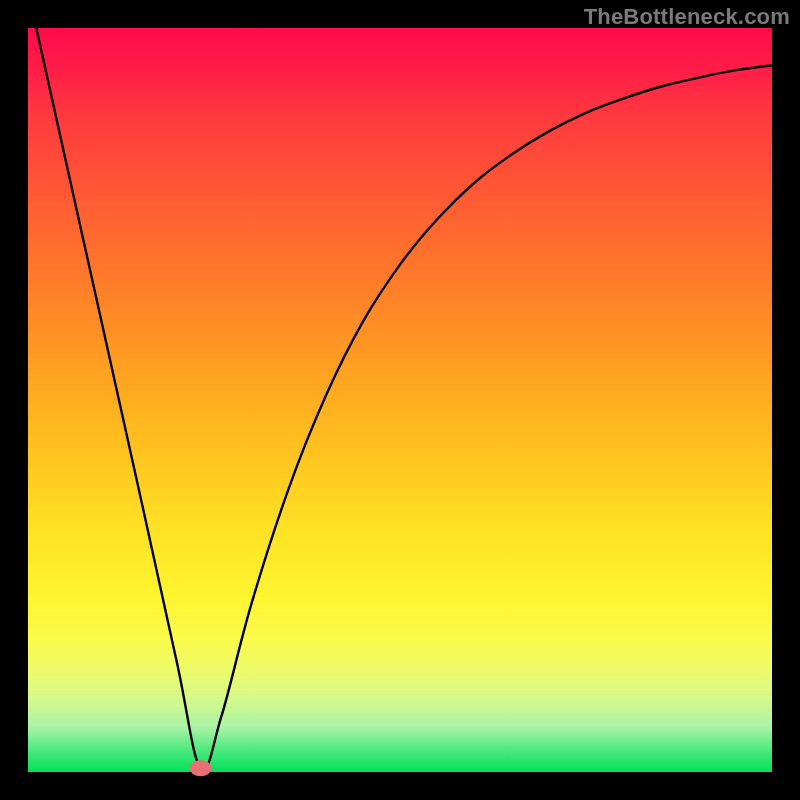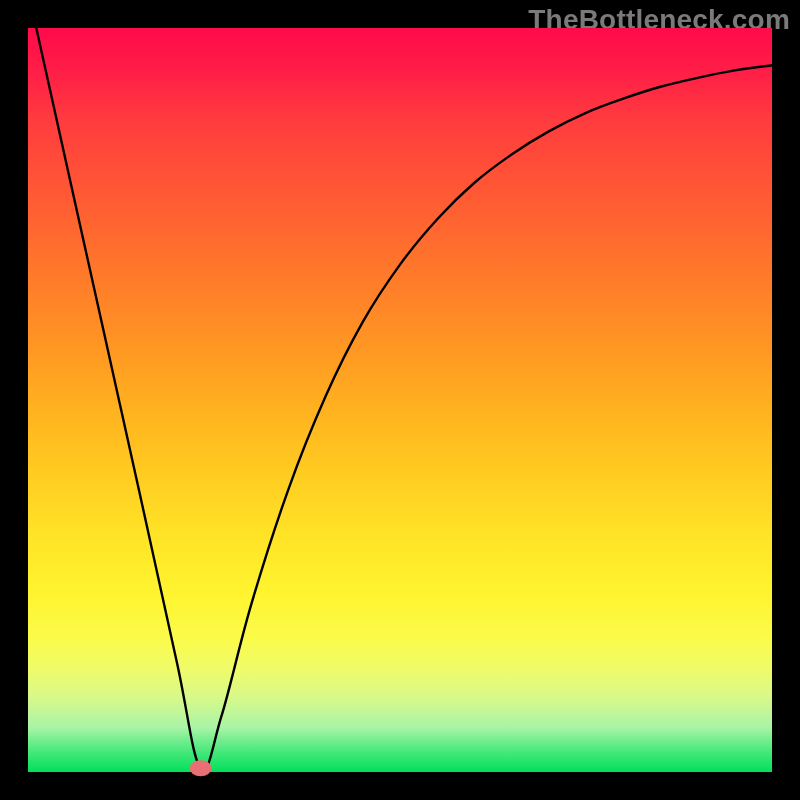--- a/index.html
+++ b/index.html
@@ -34,21 +34,21 @@
       #a9f4a6 94%,
       #4ee97e 97%,
       #00e05a 100%
     );
   }
   .watermark {
     position: absolute;
     top: 4px;
     right: 10px;
     font-family: Arial, Helvetica, sans-serif;
-    font-size: 28px;
+    font-size: 22px;
     font-weight: 600;
     color: #7a7a7a;
     letter-spacing: 0.2px;
     user-select: none;
   }
   svg.curve {
     position: absolute;
     left: 0; top: 0;
     width: 100%; height: 100%;
     overflow: visible;

